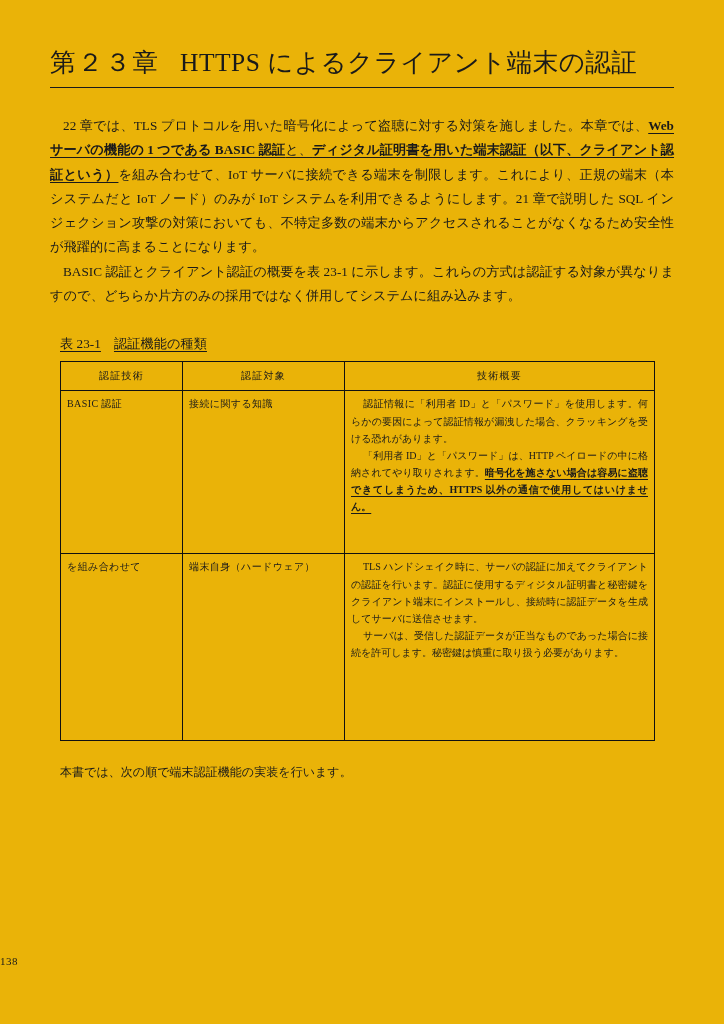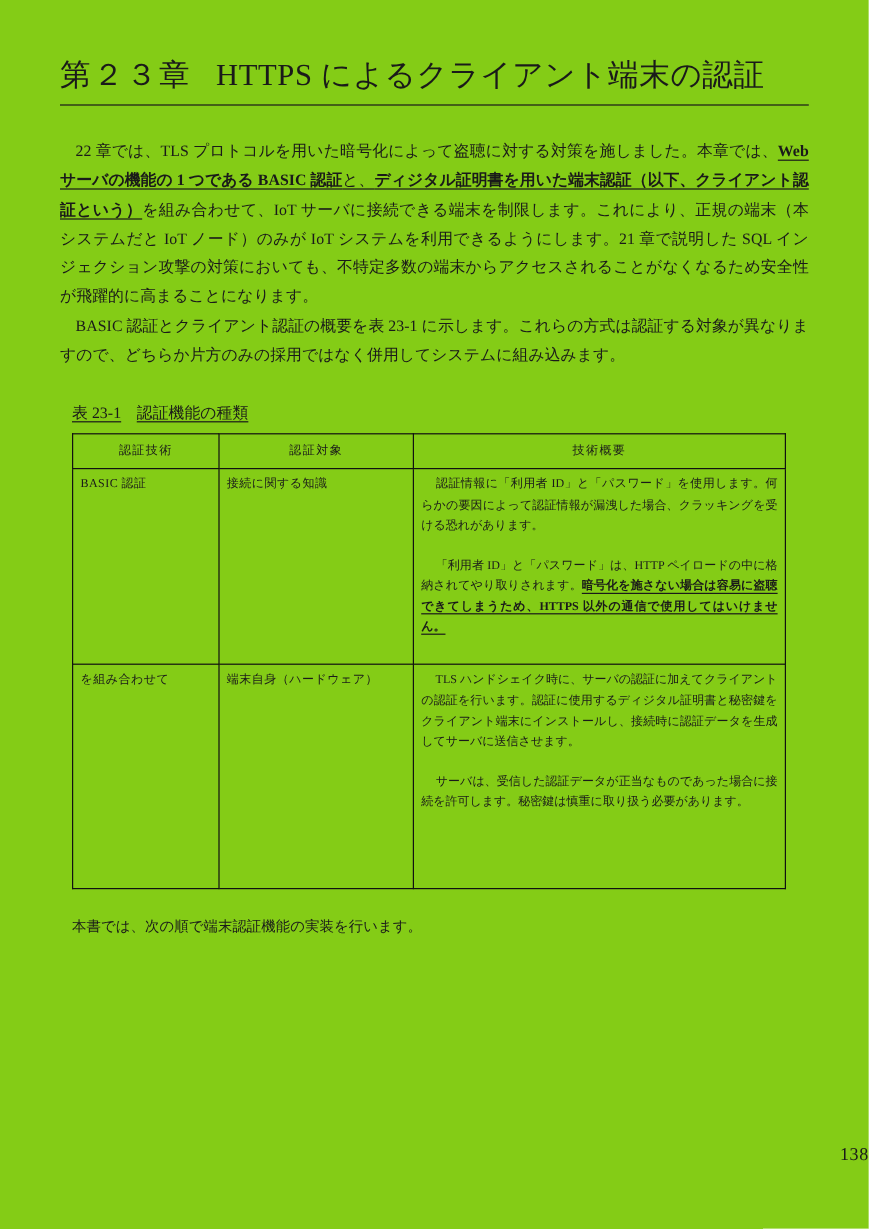--- a/index.html
+++ b/index.html
@@ -9,21 +9,21 @@
   }
   body {
     font-family: "Liberation Serif", "DejaVu Serif", serif;
     color: #1a1a1a;
   }
   .page {
     position: relative;
     width: 724px;
     height: 1024px;
     margin: 0 auto;
-    background: #84cc16;
+    background: #eab308;
     overflow: hidden;
     box-sizing: border-box;
   }
   .content {
     position: absolute;
     left: 50px;
     top: 40px;
     width: 624px;
   }
 
@@ -99,21 +99,21 @@
   td.cell-second-col { letter-spacing: 0.4px; }
   td.cell-overview { padding-left: 8px; padding-right: 8px; }
   .row-basic td { height: 152px; }
   .row-client td { height: 176px; }
 
   .cell-p {
     margin: 0;
     text-align: justify;
     text-justify: inter-character;
   }
-  .cell-p + .cell-p { margin-top: 16px; }
+  .cell-p + .cell-p { margin-top: 0; }
   .cell-indent { display: inline-block; width: 12px; }
 
   
   .closing-para {
     font-size: 12px;
     line-height: 1.84;
     margin: 20px 0 0 10px;
     letter-spacing: 0.05px;
   }
   .step-list {
@@ -126,22 +126,22 @@
   }
   .step-list li { margin-left: 70px; }
   .step-num { display: inline-block; width: 30px; }
 
   
   .page-number {
     position: absolute;
     left: 0;
     right: 0;
     top: 955px;
-    text-align: right;
-    font-size: 15px;
+    text-align: left;
+    font-size: 11px;
     letter-spacing: 0.5px;
   }
 </style>
 </head>
 <body>
 
 <div class="page">
   <div class="content">
 
     <h1 class="chapter-title">

